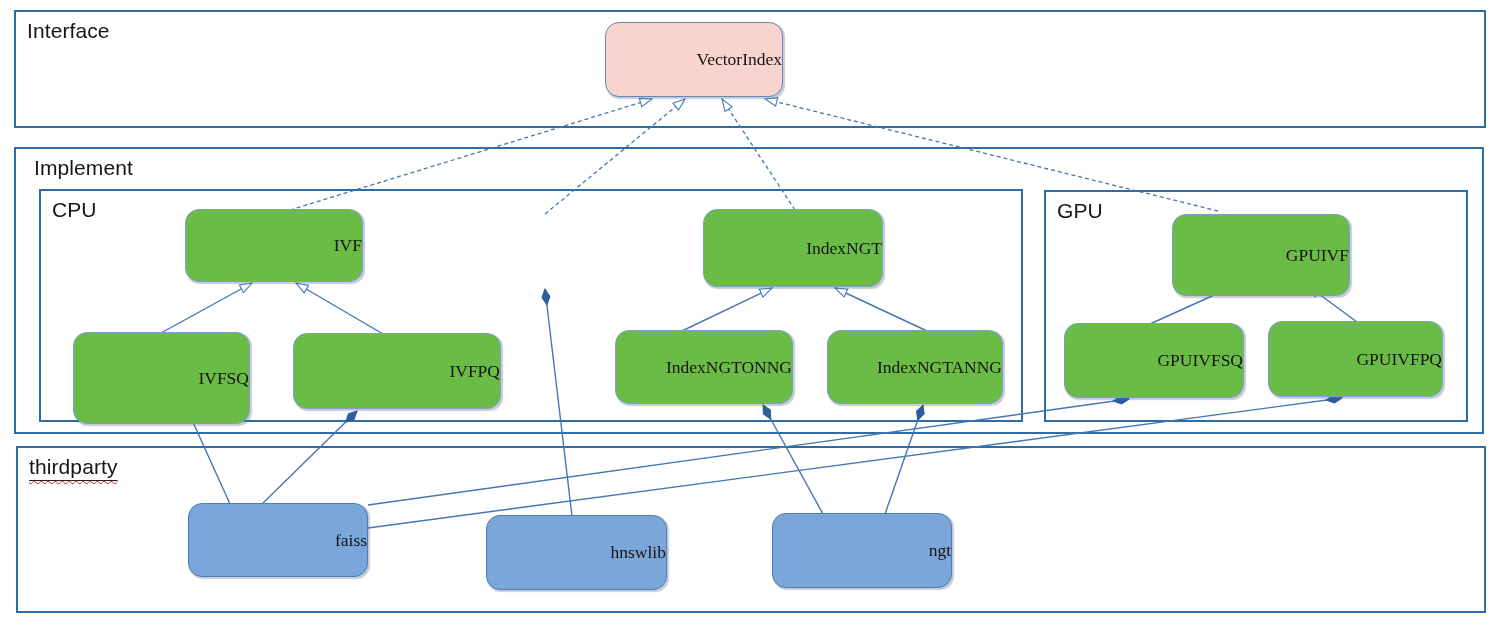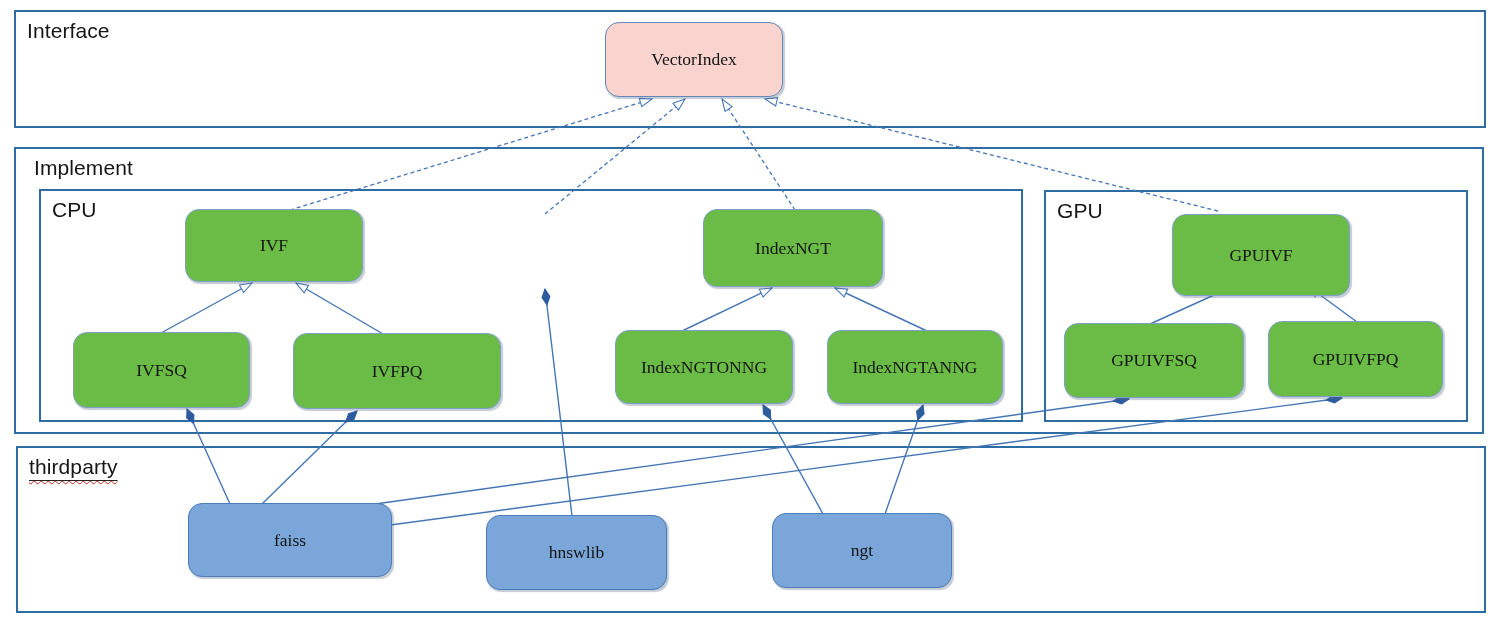--- a/index.html
+++ b/index.html
@@ -18,21 +18,21 @@
   }
   .u-wavy{text-decoration:underline wavy var(--spellcheck);text-decoration-thickness:1px;text-underline-offset:6px;}
   .u-straight{text-decoration:underline solid #222;text-decoration-thickness:1px;}
   .edges{position:absolute;left:0;top:0;width:1503px;height:628px;}
   .edge{stroke:var(--connector);stroke-width:1.4;fill:none;}
   .edge--dashed{stroke-dasharray:4 3;stroke-width:1.3;}
   .mk-hollow{fill:#ffffff;stroke:var(--connector);stroke-width:1.1;}
   .mk-diamond{fill:var(--diamond);stroke:var(--diamond);}
   .node{
     position:absolute;box-sizing:border-box;border-radius:14px;
-    display:flex;align-items:center;justify-content:center;
+    display:flex;align-items:center;justify-content:flex-end;
     font-family:"Liberation Serif",serif;font-size:17.5px;color:#141414;
     box-shadow:1.5px 1.5px 1px rgba(90,110,140,.35);
     white-space:nowrap;
   }
   .node--green{background:var(--node_green);border:1px solid var(--node_border_green);}
   .node--pink{background:var(--node_pink);border:1px solid var(--node_border_pink);}
   .node--blue{background:var(--node_blue);border:1px solid var(--node_border_blue);}
 </style>
 </head>
 <body>
@@ -100,21 +100,21 @@
 
 
   <div class="node node--green" style="left:703px;top:209px;width:180px;height:78px;">
     <span>IndexNGT</span>
   </div>
 
   <div class="node node--green" style="left:1172px;top:214px;width:178px;height:82px;">
     <span>GPUIVF</span>
   </div>
 
-  <div class="node node--green" style="left:73px;top:332px;width:177px;height:76px;">
+  <div class="node node--green" style="left:73px;top:332px;width:177px;height:92px;">
     <span>IVFSQ</span>
   </div>
 
   <div class="node node--green" style="left:293px;top:333px;width:208px;height:76px;">
     <span>IVFPQ</span>
   </div>
 
   <div class="node node--green" style="left:615px;top:330px;width:178px;height:74px;">
     <span>IndexNGTONNG</span>
   </div>
@@ -124,21 +124,21 @@
   </div>
 
   <div class="node node--green" style="left:1064px;top:323px;width:180px;height:75px;">
     <span>GPUIVFSQ</span>
   </div>
 
   <div class="node node--green" style="left:1268px;top:321px;width:175px;height:76px;">
     <span>GPUIVFPQ</span>
   </div>
 
-  <div class="node node--blue" style="left:188px;top:503px;width:204px;height:74px;">
+  <div class="node node--blue" style="left:188px;top:503px;width:180px;height:74px;">
     <span>faiss</span>
   </div>
 
   <div class="node node--blue" style="left:486px;top:515px;width:181px;height:75px;">
     <span>hnswlib</span>
   </div>
 
   <div class="node node--blue" style="left:772px;top:513px;width:180px;height:75px;">
     <span>ngt</span>
   </div>

